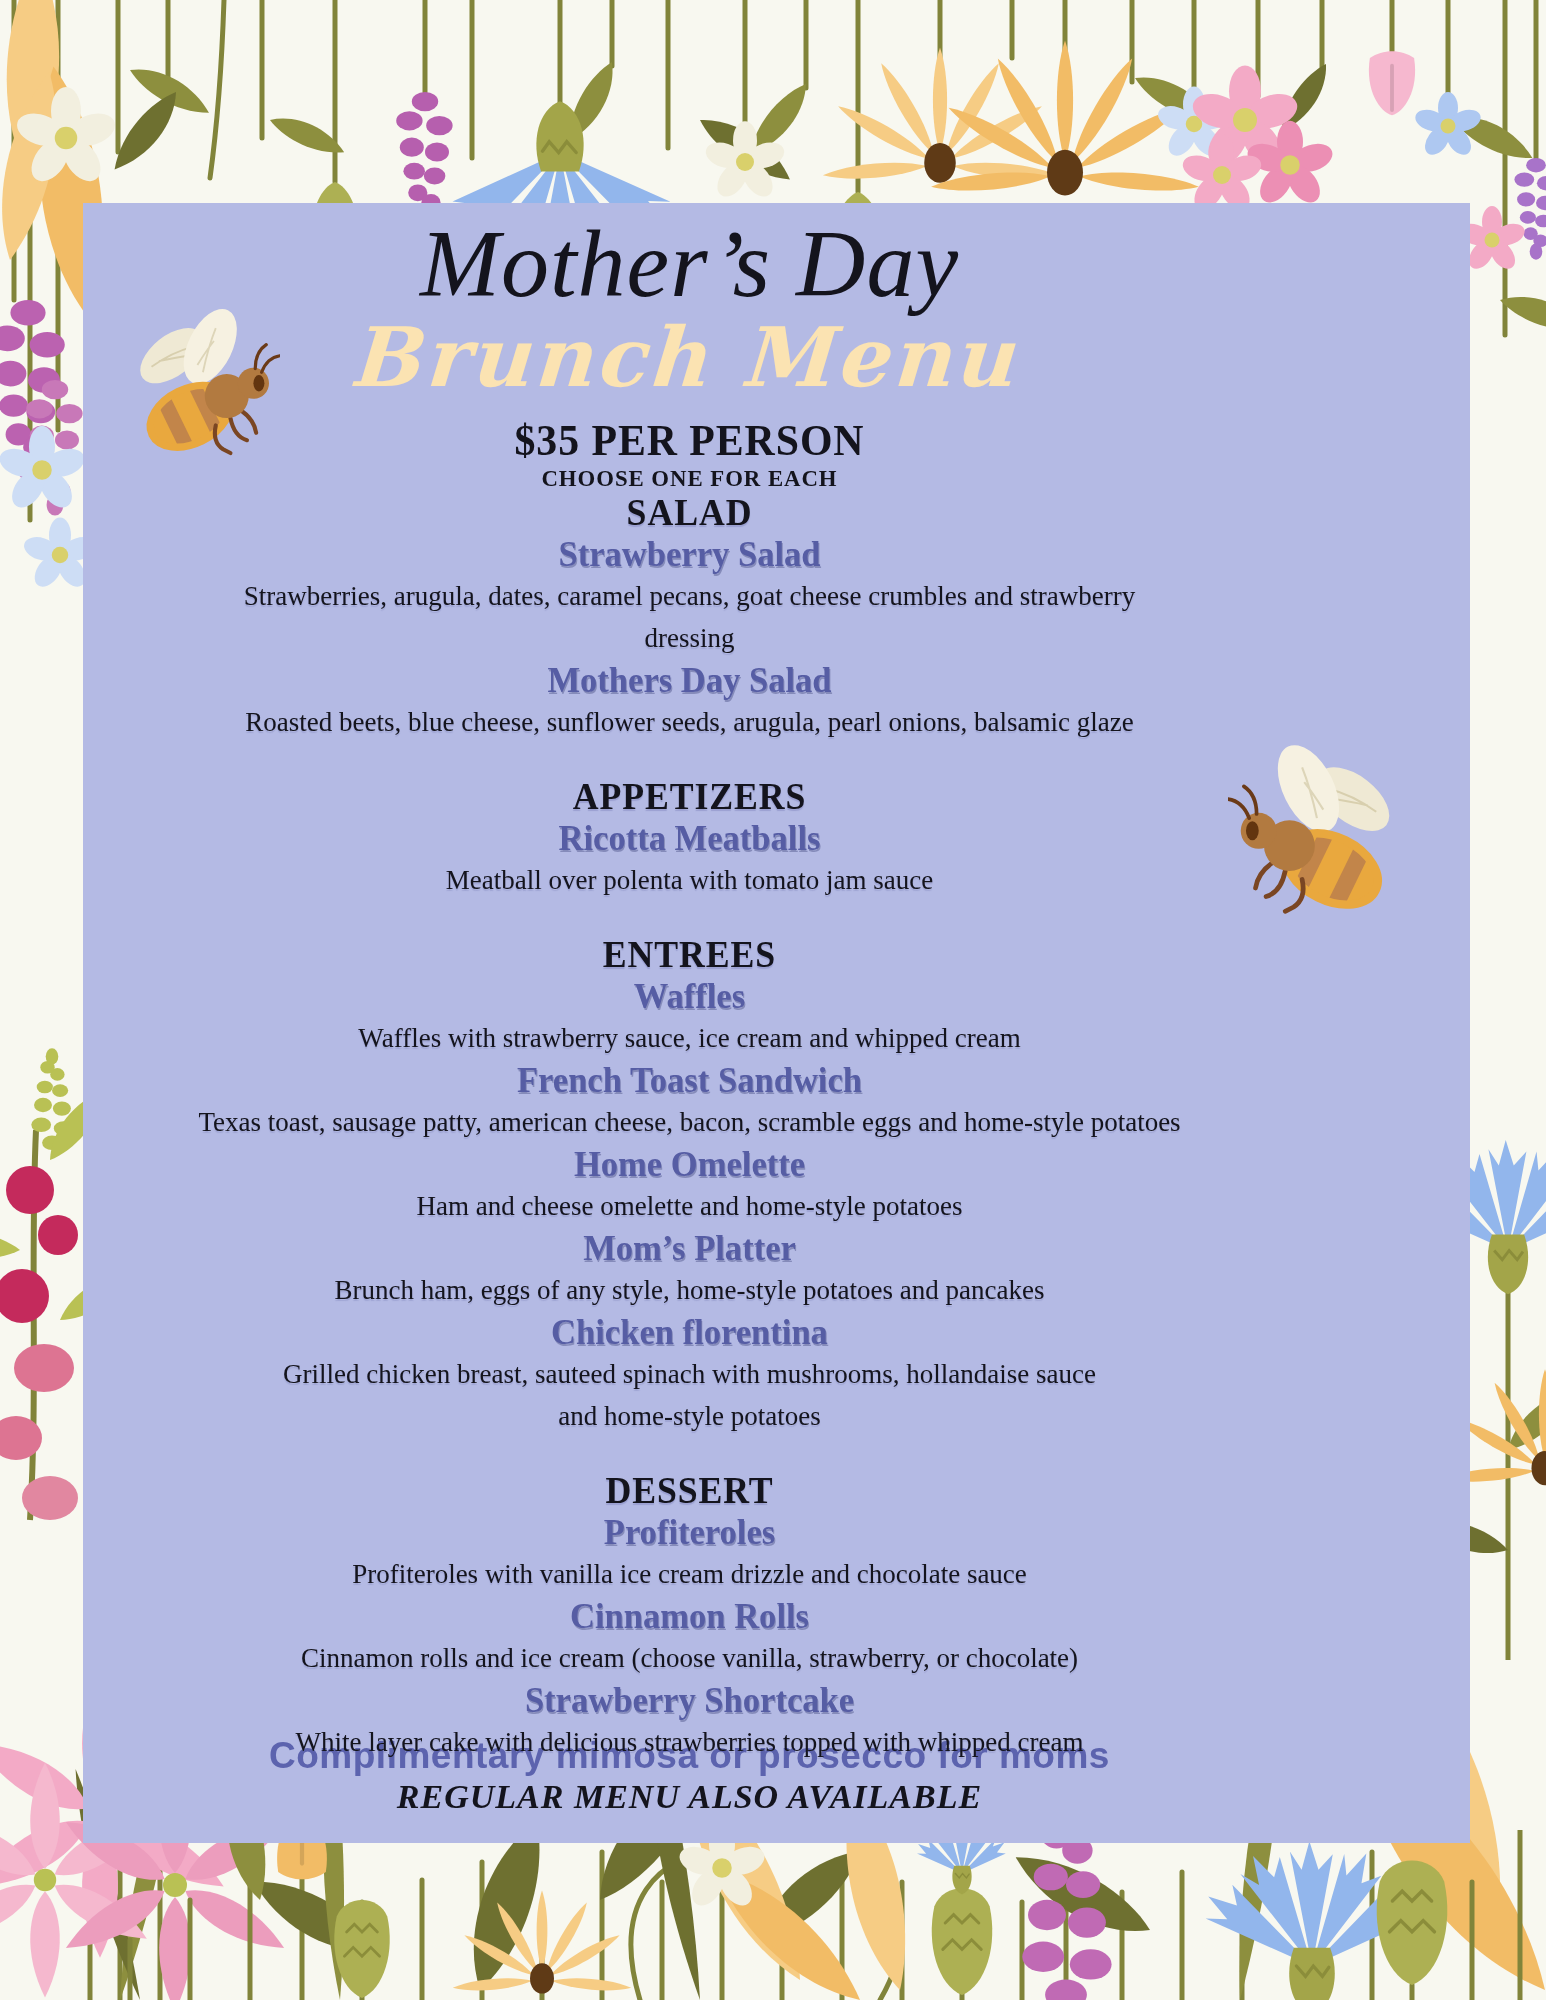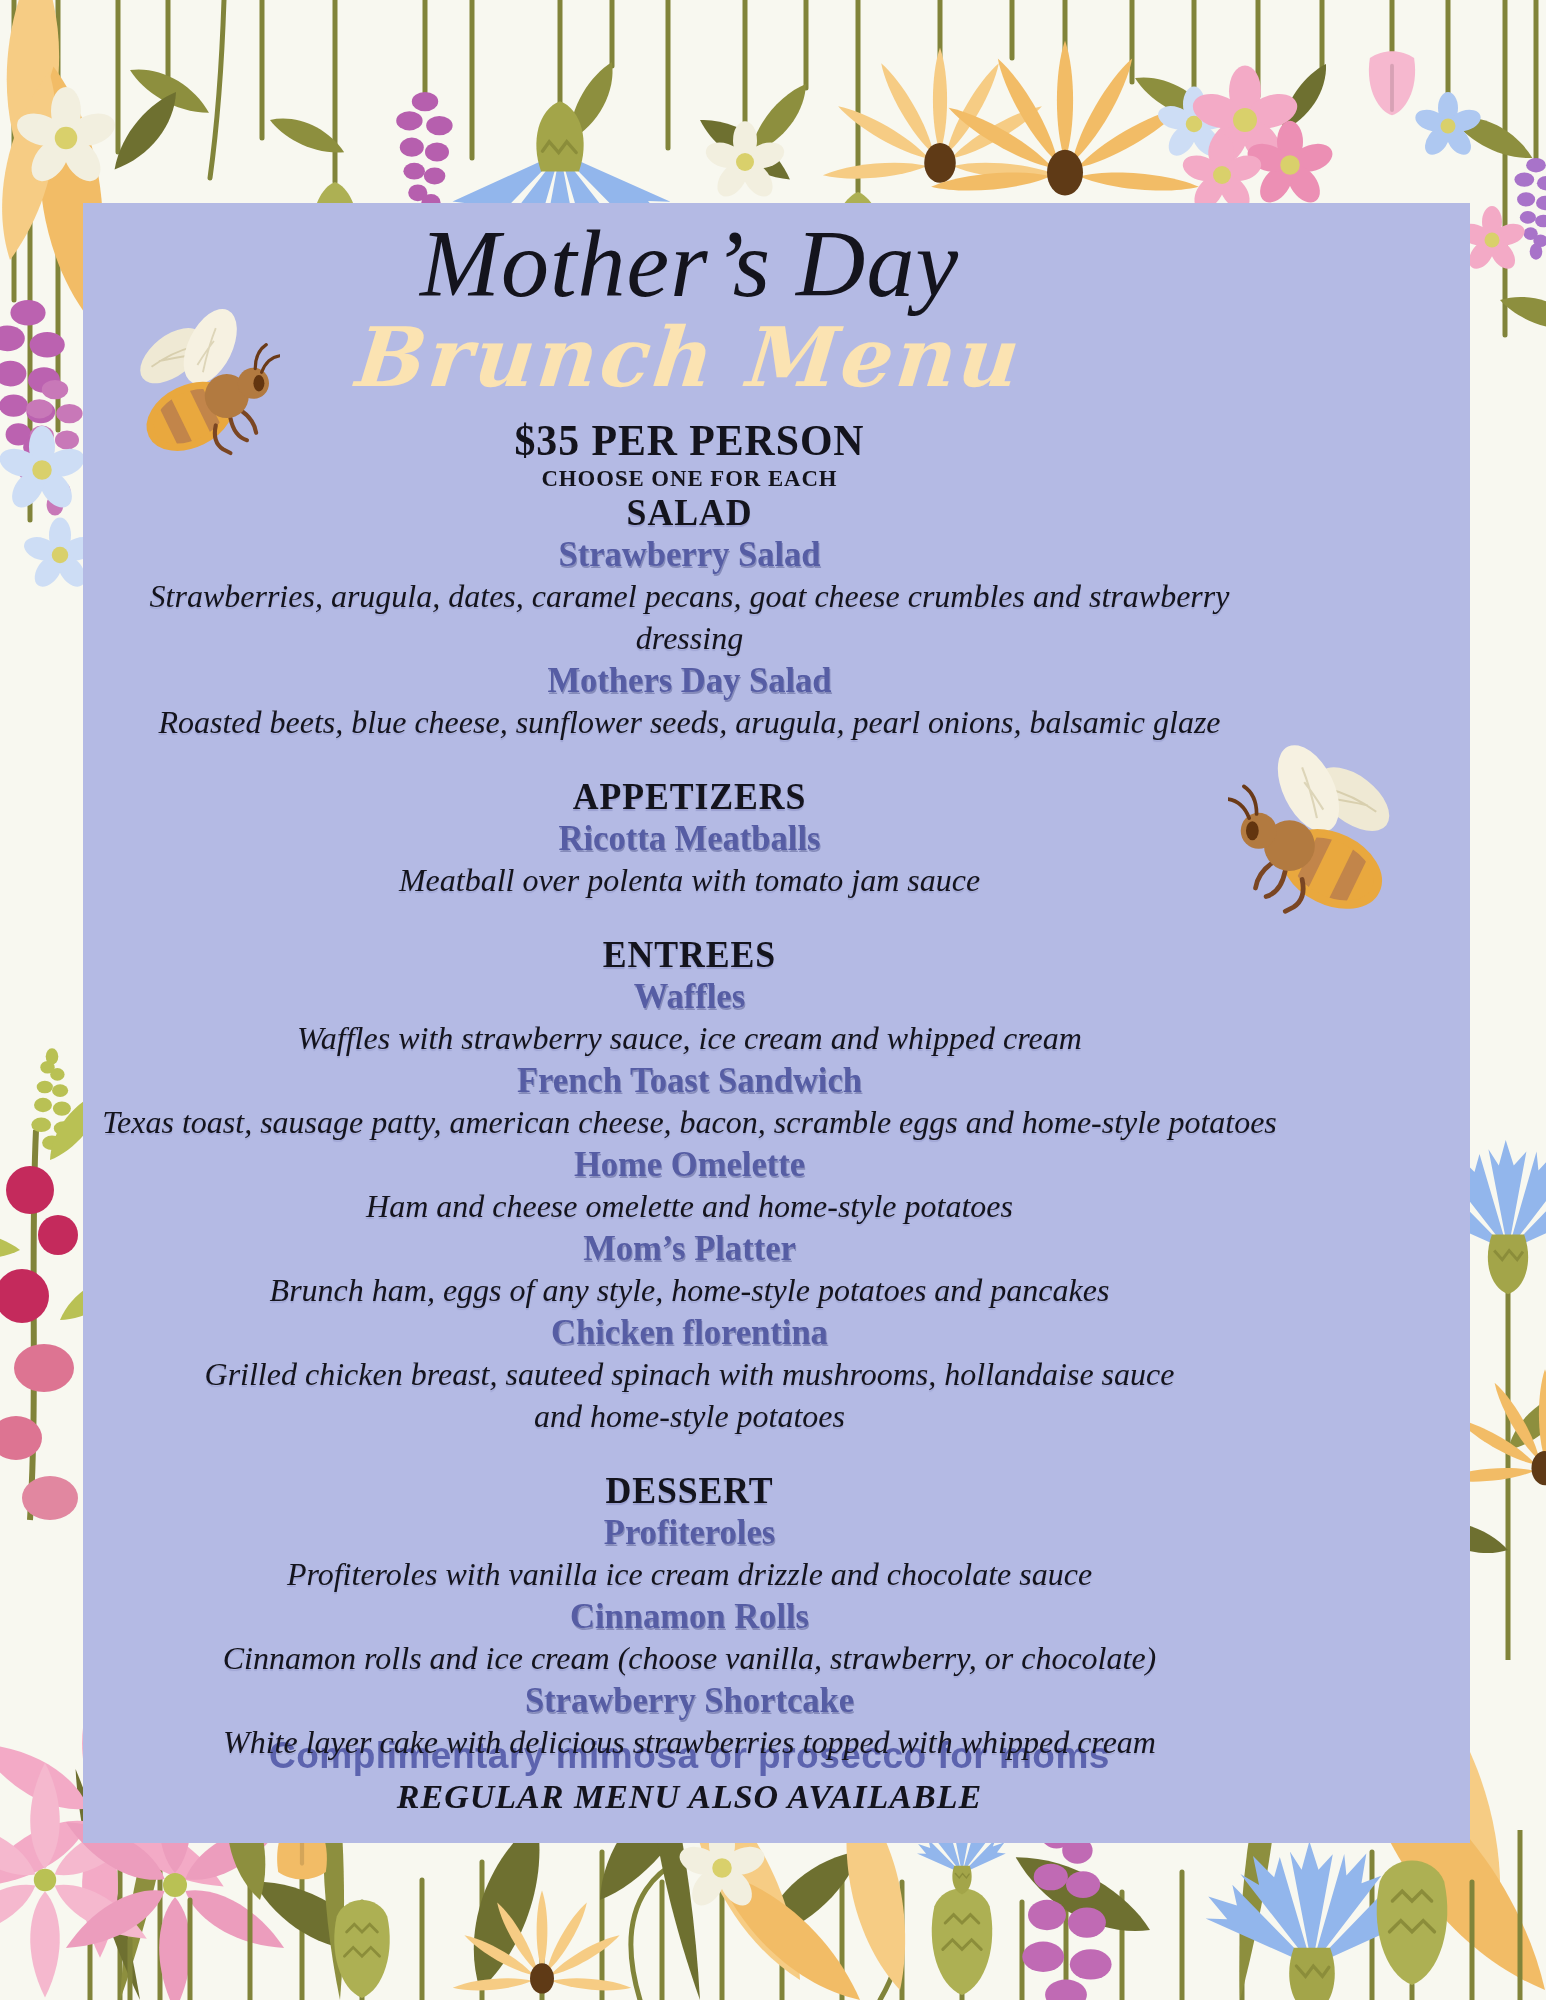--- a/index.html
+++ b/index.html
@@ -22,21 +22,21 @@
           font-size:82px;line-height:96px;margin-top:-8px;color:var(--script);
           letter-spacing:3px;transform:skewX(-6deg);}
   .price{font-weight:bold;font-size:44px;line-height:48px;margin-top:12px;letter-spacing:1px;transform:scaleX(.95);}
   .choose{font-weight:bold;font-size:24px;line-height:26px;letter-spacing:1px;transform:scaleX(.95);}
   .sec-h{font-weight:bold;font-size:38px;line-height:42px;letter-spacing:1px;transform:scaleX(.94);
          text-shadow:0 2px 1px rgba(90,95,160,.28);}
   .section{margin-top:32px;}
   .section.first{margin-top:0;text-align:center;}
   .item-name{font-weight:bold;font-size:36px;line-height:42px;color:var(--item);
              transform:scaleX(.96);text-shadow:1px 2px 0 rgba(58,62,118,.38);}
-  .item-desc{font-style:italic;font-size:32px;line-height:42px;white-space:nowrap;
+  .item-desc{font-size:27px;line-height:42px;white-space:nowrap;
              position:relative;z-index:2;text-shadow:0 2px 1px rgba(90,95,160,.22);}
   .mimosa{font-family:"Liberation Sans",sans-serif;font-weight:bold;font-size:37px;line-height:38px;
           color:var(--mimosa);margin-top:-26px;position:relative;z-index:1;letter-spacing:.5px;}
   .regular{font-weight:bold;font-style:italic;font-size:34px;line-height:40px;margin-top:2px;letter-spacing:1px;}
 </style>
 </head>
 <body>
 
 <div class="page">
 

